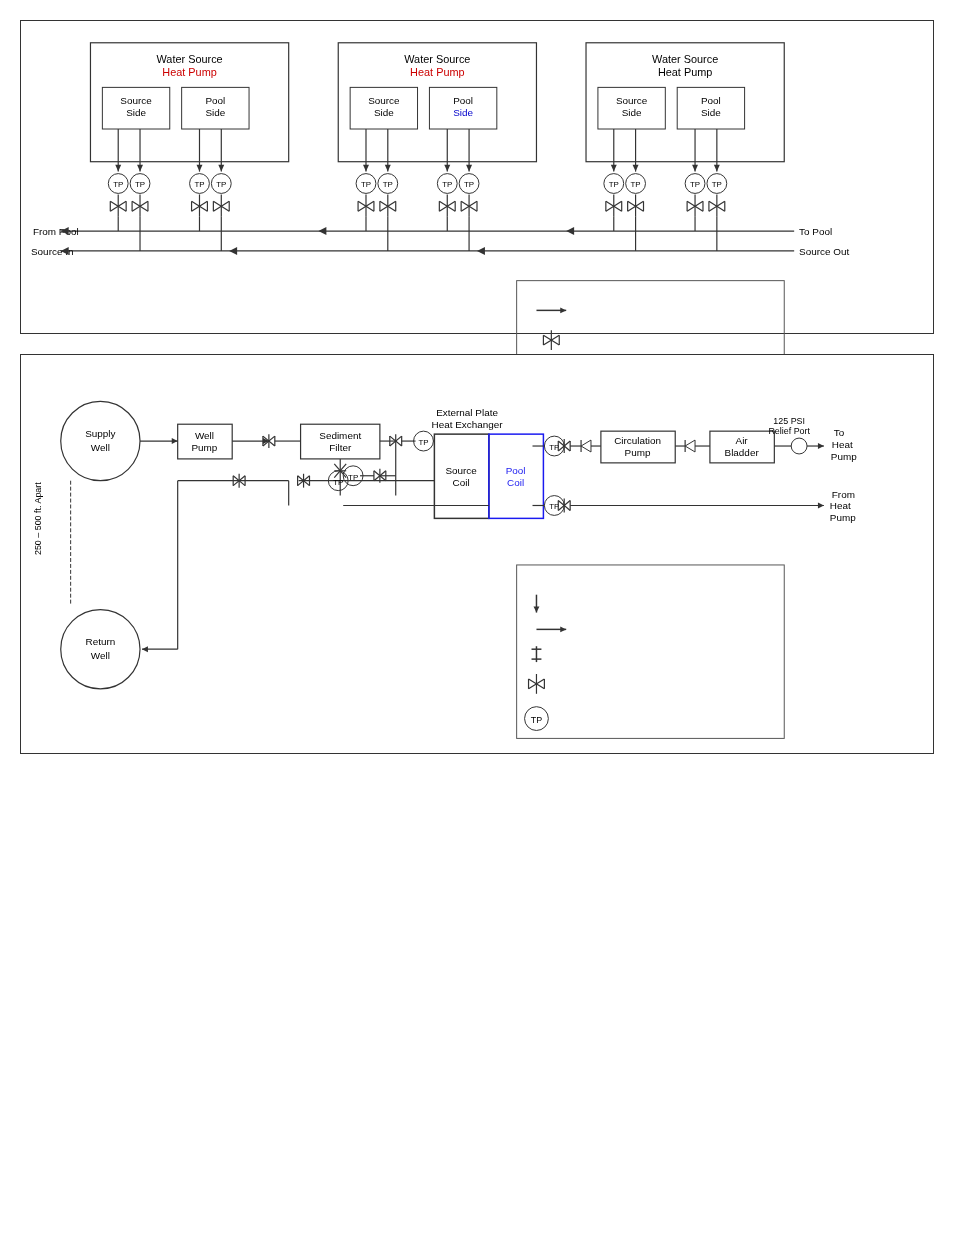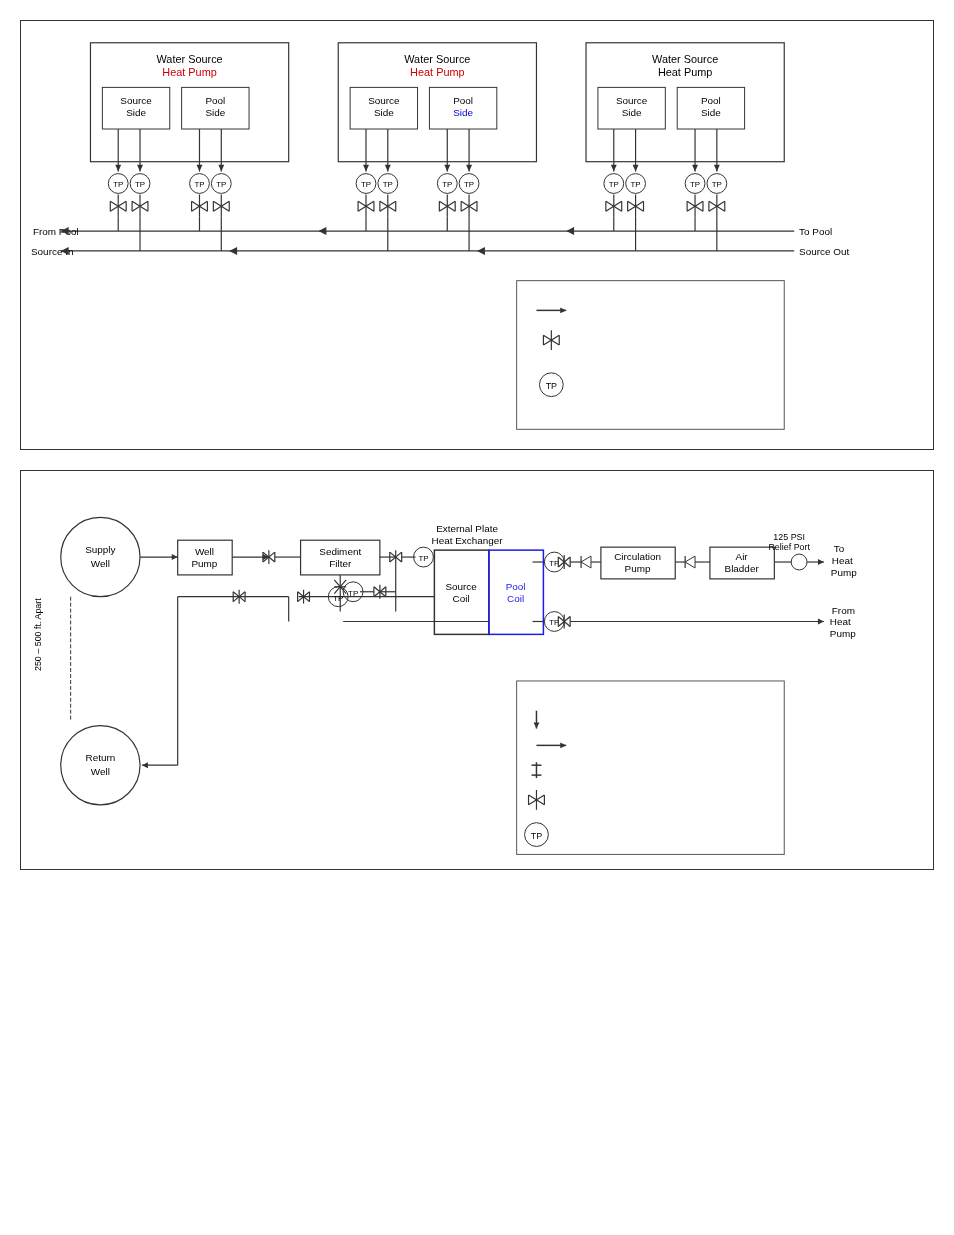--- a/index.html
+++ b/index.html
@@ -21,21 +21,21 @@
 
     .diagram-box {
       border: 1.5px solid #333;
       background: #fff;
       position: relative;
       padding: 10px;
     }
 
     
     #diagram1 {
-      height: 430px;
+      height: 314px;
     }
 
     
     #diagram2 {
       height: 400px;
     }
 
     svg text {
       font-family: Arial, sans-serif;
     }

